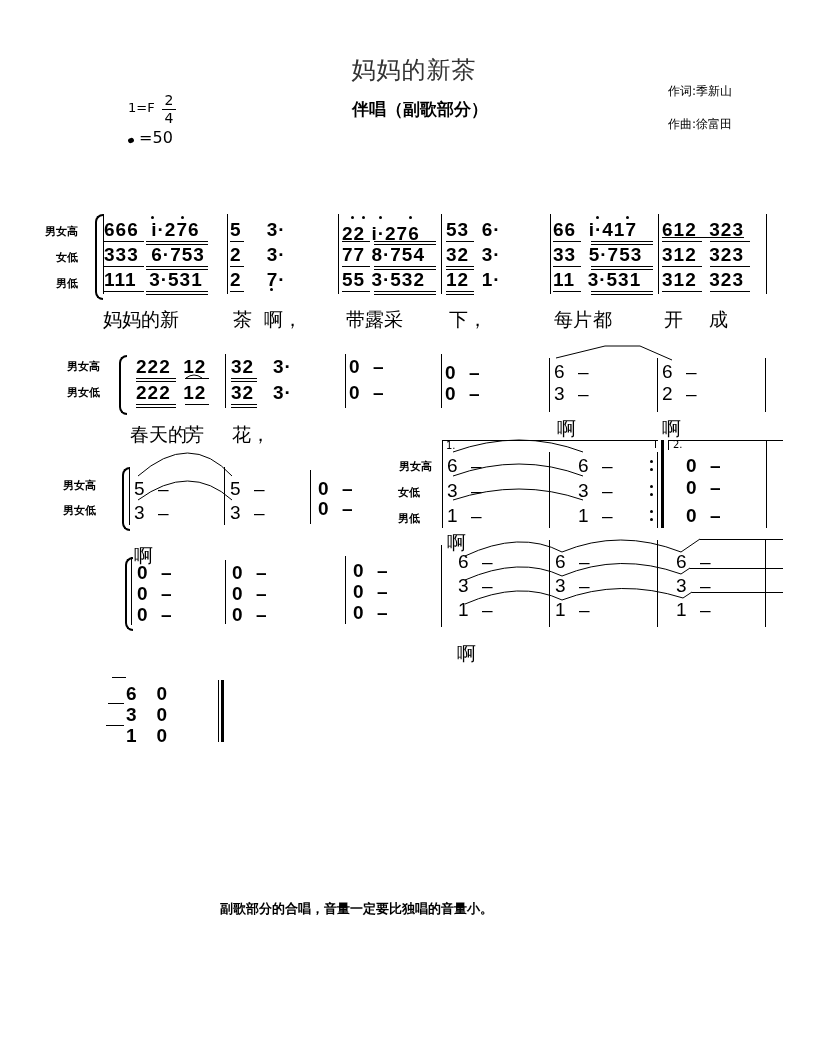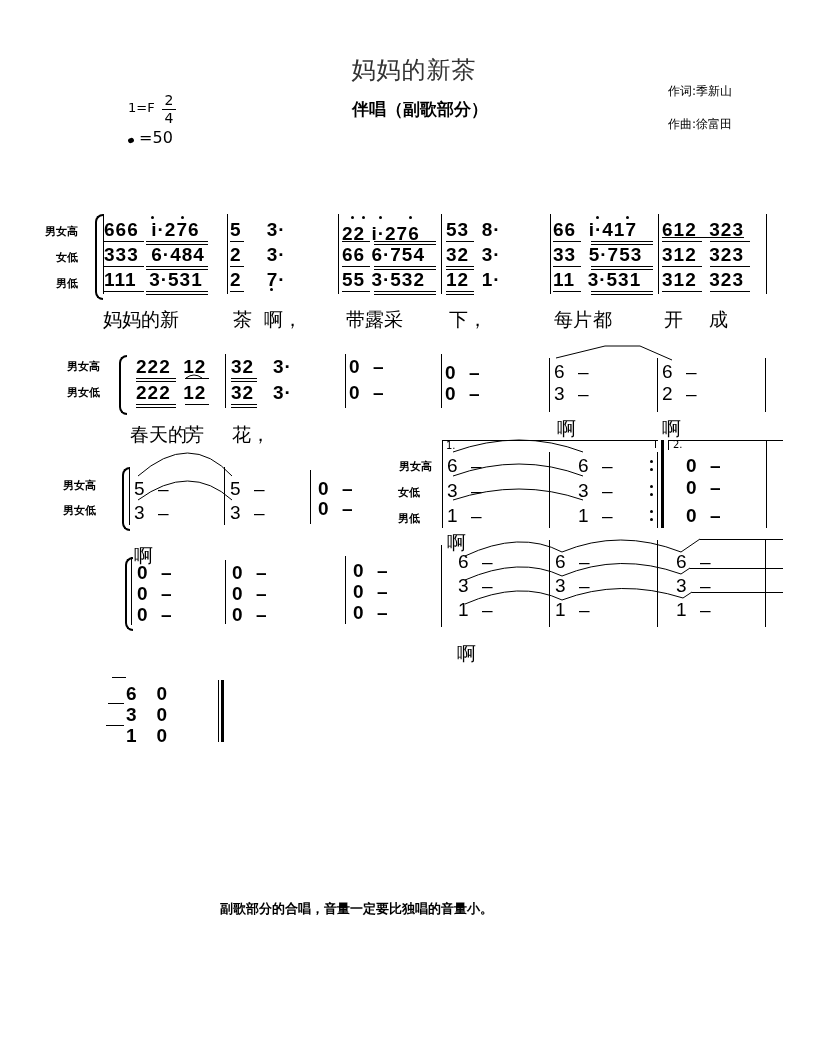--- a/index.html
+++ b/index.html
@@ -42,35 +42,35 @@
 <div class="abs credit" style="top:116px;">作曲:徐富田</div>
 
 <div>
   <div class="abs lbl" style="left:26px;top:224px;">男女高</div>
   <div class="abs lbl" style="left:26px;top:250px;">女低</div>
   <div class="abs lbl" style="left:26px;top:276px;">男低</div>
   <div class="brace" style="left:95px;top:214px;height:82px;"></div>
   <div class="bar" style="left:103px;top:214px;height:80px;"></div>
 
   <div class="abs n" style="left:104px;top:220px;">666  i·276</div>
-  <div class="abs n" style="left:104px;top:245px;">333  6·484</div>
+  <div class="abs n" style="left:104px;top:245px;">333  6·753</div>
   <div class="abs n" style="left:104px;top:270px;">111  3·531</div>
   <div class="bar" style="left:227px;top:214px;height:80px;"></div>
 
   <div class="abs n" style="left:230px;top:220px;">5    3·</div>
   <div class="abs n" style="left:230px;top:245px;">2    3·</div>
   <div class="abs n" style="left:230px;top:270px;">2    7·</div>
   <div class="bar" style="left:338px;top:214px;height:80px;"></div>
 
   <div class="abs n" style="left:342px;top:224px;">22 i·276</div>
-  <div class="abs n" style="left:342px;top:245px;">66 6·754</div>
+  <div class="abs n" style="left:342px;top:245px;">77 8·754</div>
   <div class="abs n" style="left:342px;top:270px;">55 3·532</div>
   <div class="bar" style="left:441px;top:214px;height:80px;"></div>
 
-  <div class="abs n" style="left:446px;top:220px;">53  8·</div>
+  <div class="abs n" style="left:446px;top:220px;">53  6·</div>
   <div class="abs n" style="left:446px;top:245px;">32  3·</div>
   <div class="abs n" style="left:446px;top:270px;">12  1·</div>
   <div class="bar" style="left:550px;top:214px;height:80px;"></div>
 
   <div class="abs n" style="left:553px;top:220px;">66  i·417</div>
   <div class="abs n" style="left:553px;top:245px;">33  5·753</div>
   <div class="abs n" style="left:553px;top:270px;">11  3·531</div>
   <div class="bar" style="left:658px;top:214px;height:80px;"></div>
 
   <div class="abs n" style="left:662px;top:220px;text-decoration:underline;">612  323</div>

